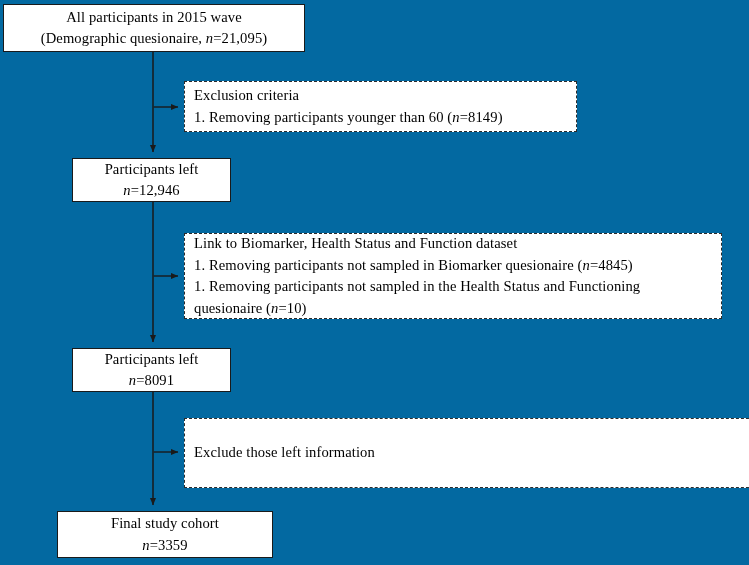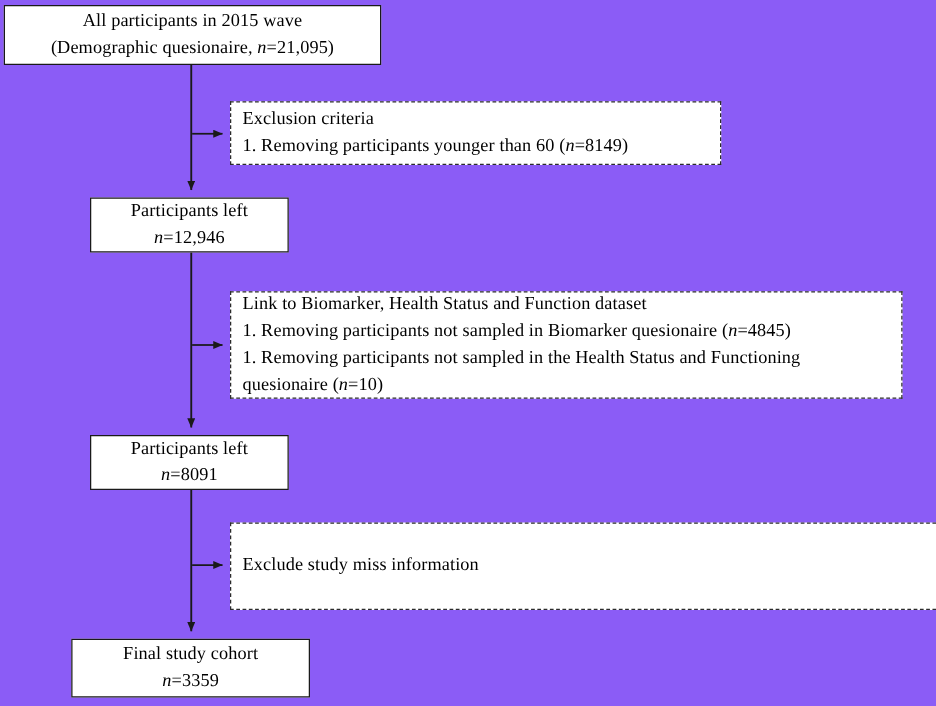--- a/index.html
+++ b/index.html
@@ -9,21 +9,21 @@
     background: #ffffff;
   }
   body {
     font-family: "Liberation Serif", "DejaVu Serif", serif;
     color: #000000;
   }
   #canvas {
     position: relative;
     width: 749px;
     height: 565px;
-    background: #8b5cf6;
+    background: #0369a1;
     overflow: hidden;
   }
   
   #connectors {
     position: absolute;
     left: 0;
     top: 0;
     width: 749px;
     height: 565px;
     pointer-events: none;
@@ -111,21 +111,21 @@
     <div class="line">1. Removing participants not sampled in the Health Status and Functioning</div>
     <div class="line">quesionaire (<em class="italic-n">n</em>=10)</div>
   </div>
 
   <div class="node solid" style="left:72px; top:348px; width:159px; height:44px;">
     <div class="line">Participants left</div>
     <div class="line"><em class="italic-n">n</em>=8091</div>
   </div>
 
   <div class="node dashed" style="left:184px; top:418px; width:580px; height:70px;">
-    <div class="line">Exclude study miss information</div>
+    <div class="line">Exclude those left information</div>
   </div>
 
-  <div class="node solid" style="left:57px; top:511px; width:191px; height:47px;font-family:Liberation Serif, serif;">
+  <div class="node solid" style="left:57px; top:511px; width:216px; height:47px;font-family:Liberation Serif, serif;">
     <div class="line">Final study cohort</div>
     <div class="line"><em class="italic-n">n</em>=3359</div>
   </div>
 
 </div>
 
 </body></html>

